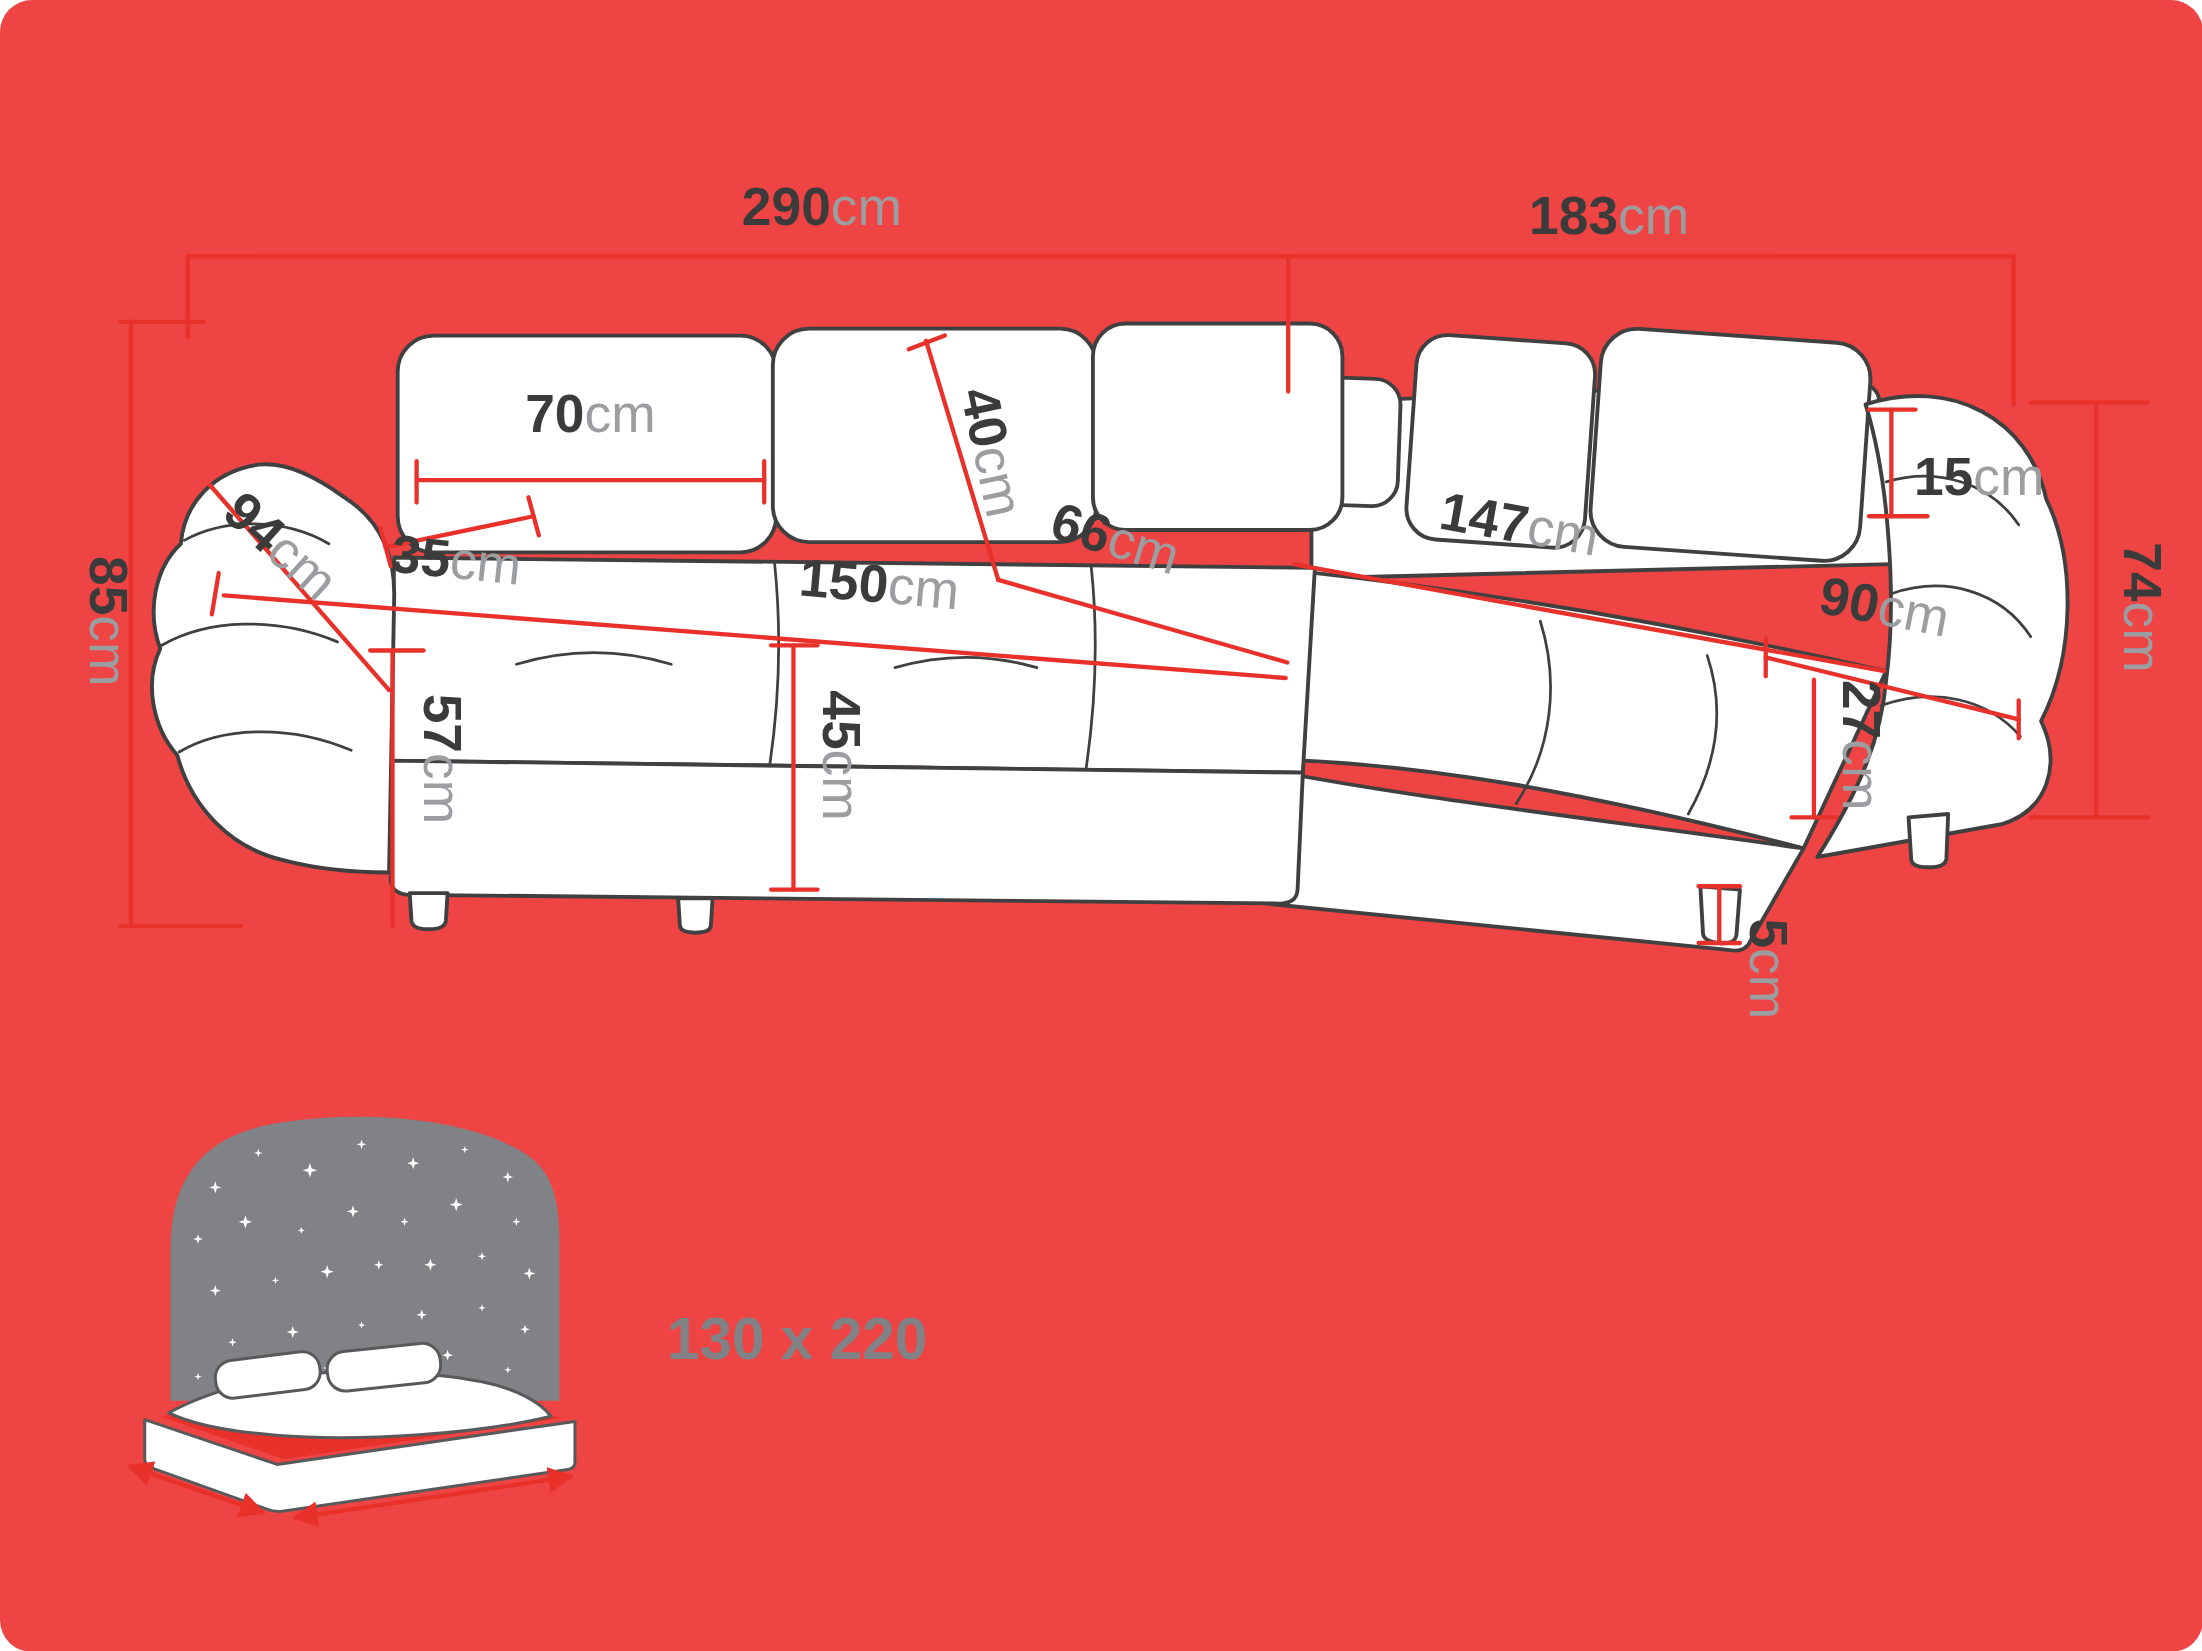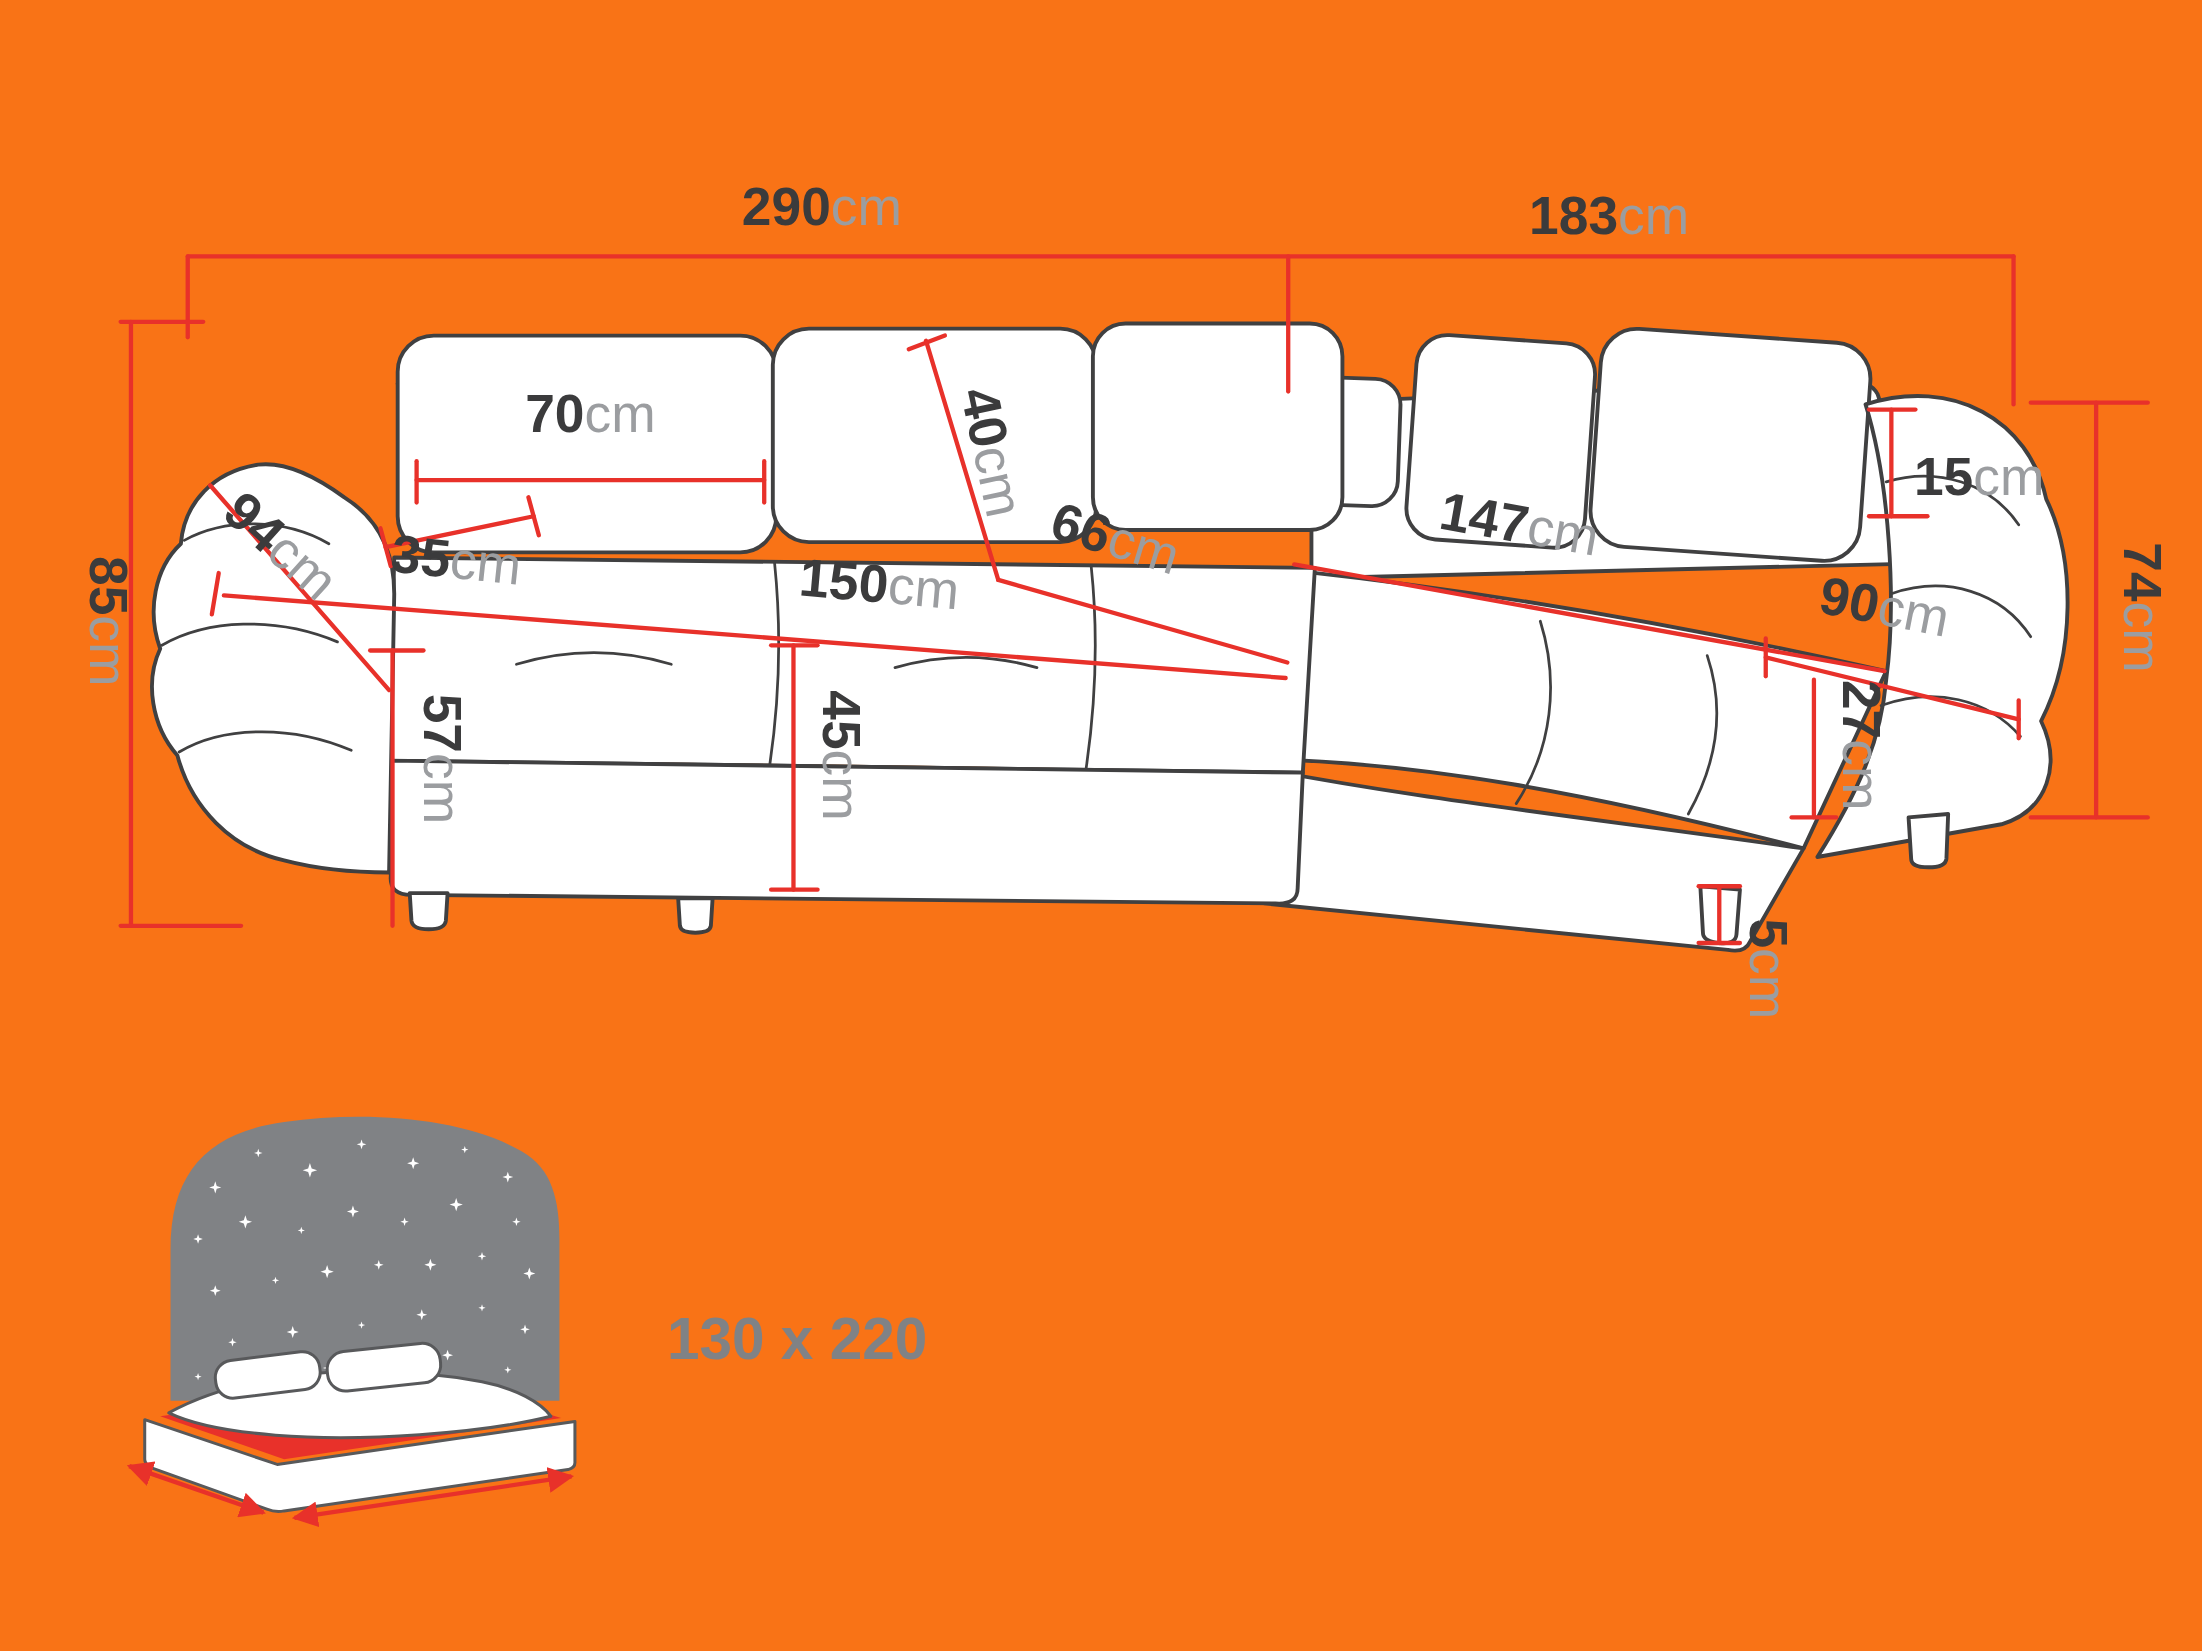--- a/index.html
+++ b/index.html
@@ -1,16 +1,16 @@
 <!DOCTYPE html>
 <html style="font-size:13.8px"><head>
 <meta charset="utf-8">
 <style>
   html,body{margin:0;padding:0;background:#ffffff;}
-  .page{width:2203px;height:1652px;background:#f97316;overflow:hidden;}
+  .page{width:2203px;height:1652px;background:#ef4444;overflow:hidden;border-radius:32px;}
   svg{display:block;}
   .outline{fill:#ffffff;stroke:#404041;stroke-width:4.5;stroke-linejoin:round;stroke-linecap:round;}
   .stroke{fill:none;stroke:#404041;stroke-width:4.5;stroke-linejoin:round;stroke-linecap:round;}
   .seam{fill:none;stroke:#404041;stroke-width:3.2;stroke-linecap:round;}
   .red{fill:none;stroke:#e8312a;stroke-width:5;stroke-linecap:round;}
   .redarrow{fill:none;stroke:#e8312a;stroke-width:5;}
   .dim{font-family:"Liberation Sans",sans-serif;font-weight:700;font-size:62px;fill:#3b3b3c;}
   .unit{font-weight:400;fill:#9b9da0;}
   .bed-label{font-family:"Liberation Sans",sans-serif;font-weight:700;font-size:68px;fill:#808285;}
   .gray{fill:#808285;stroke:none;}

